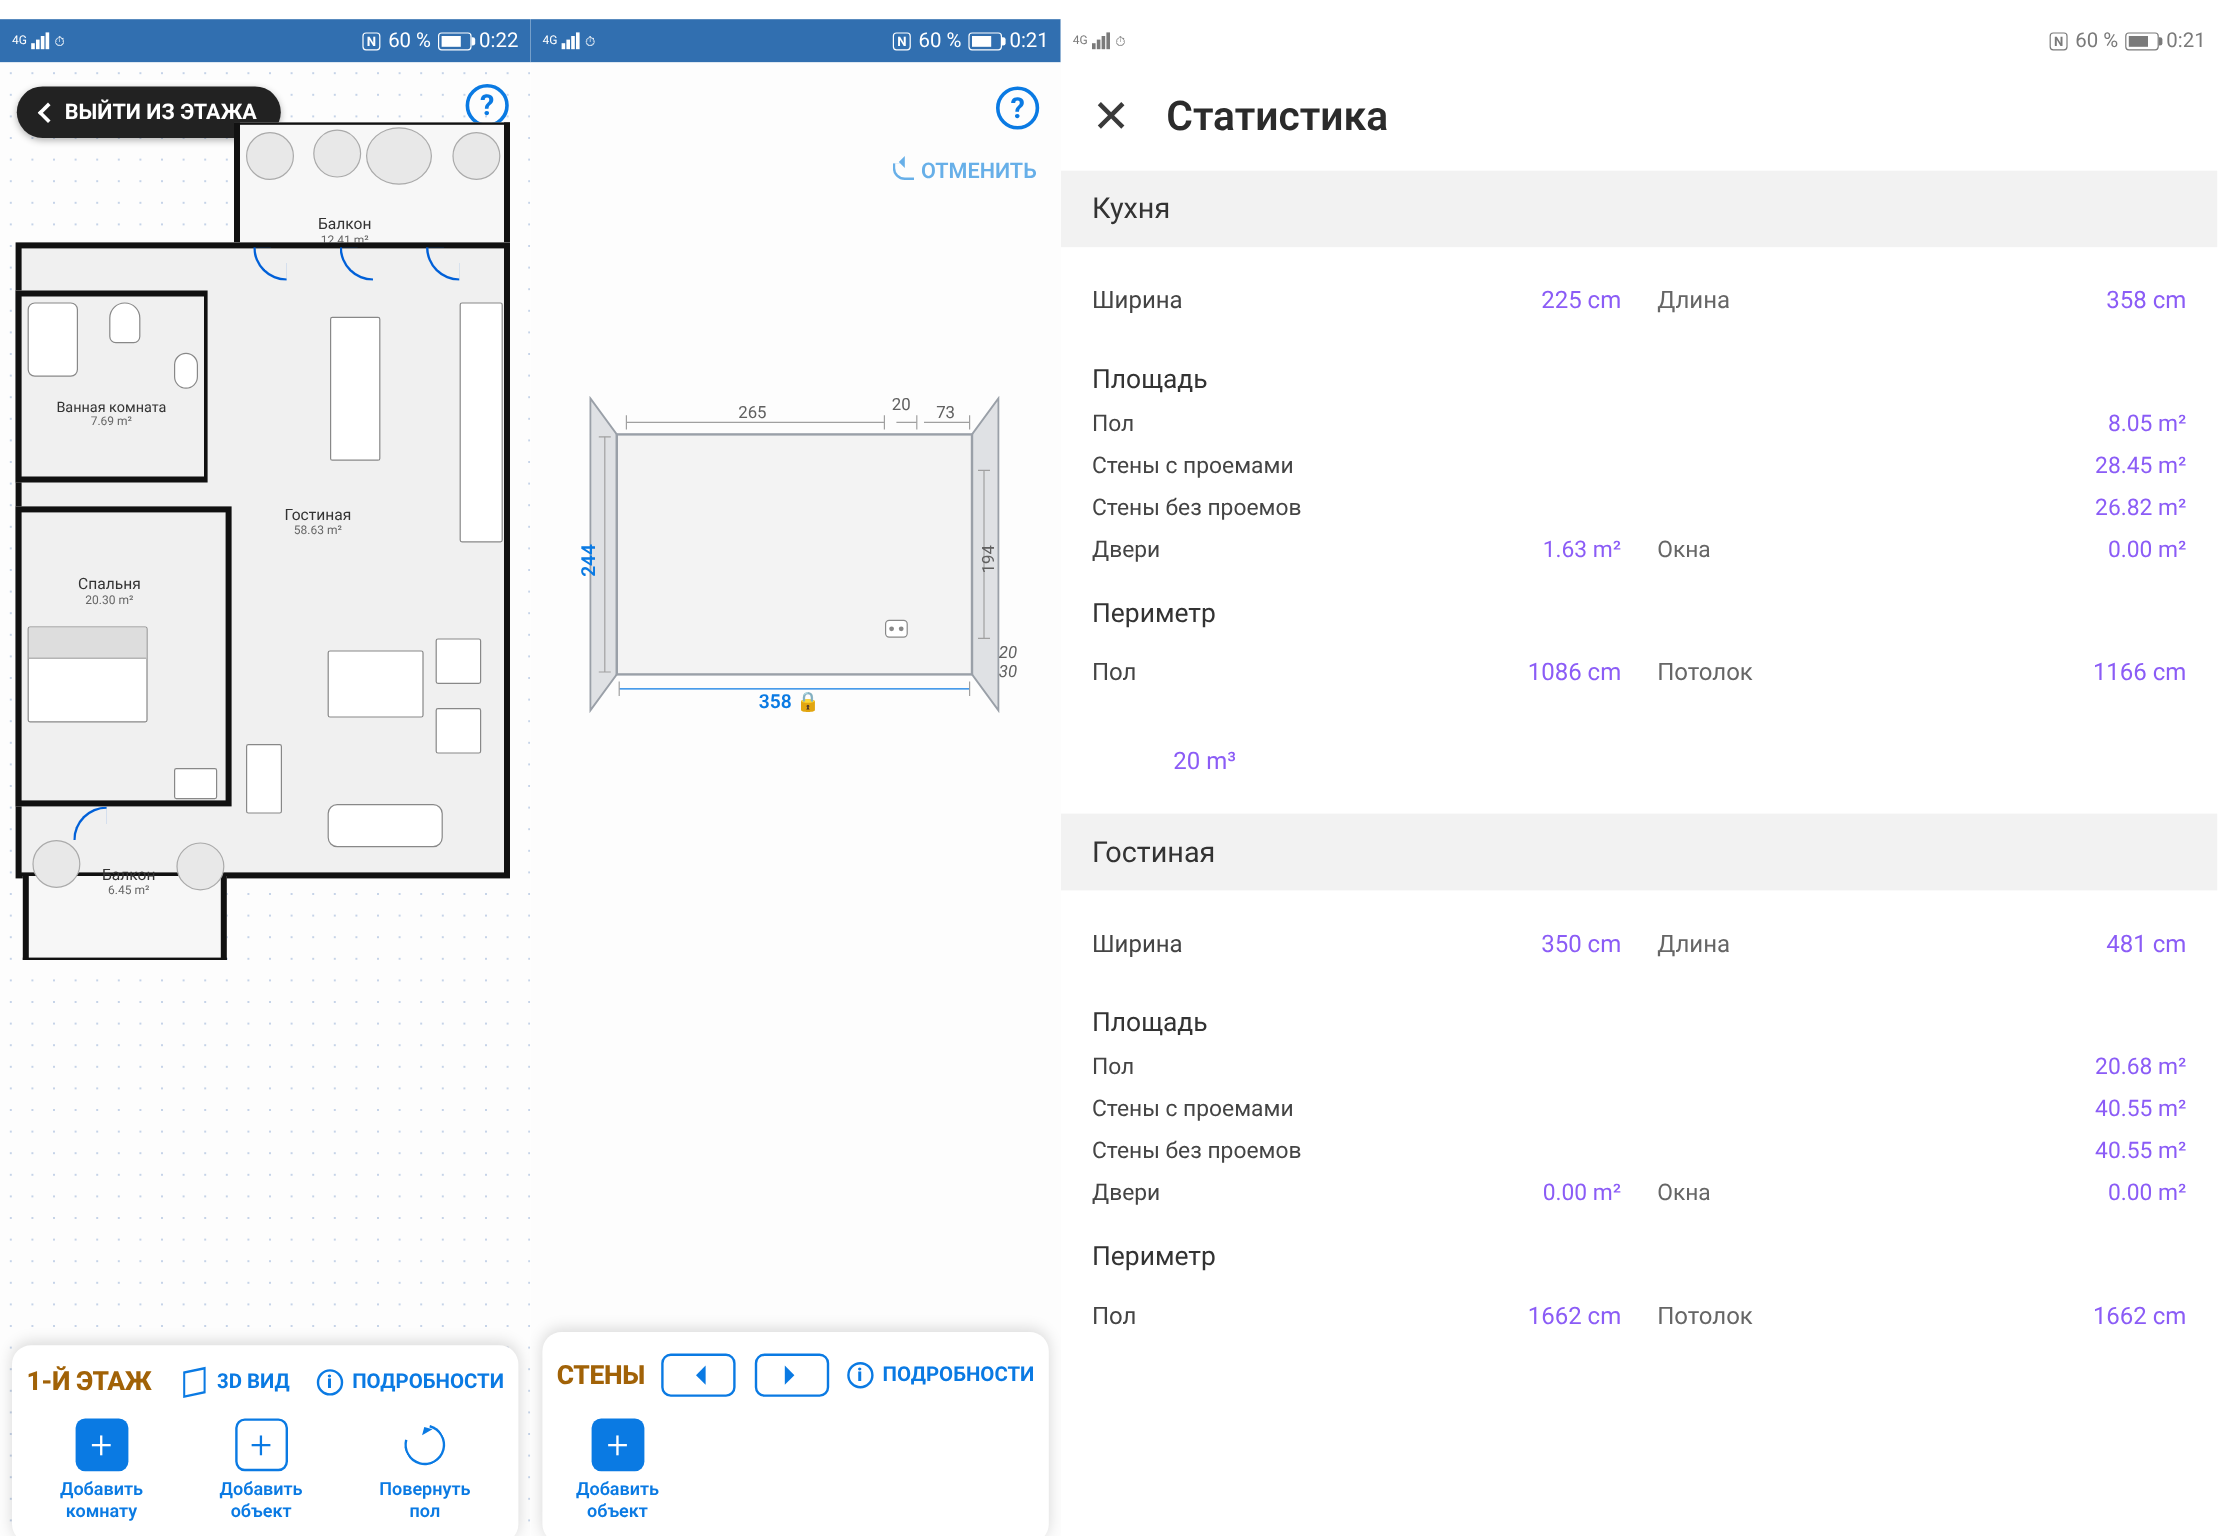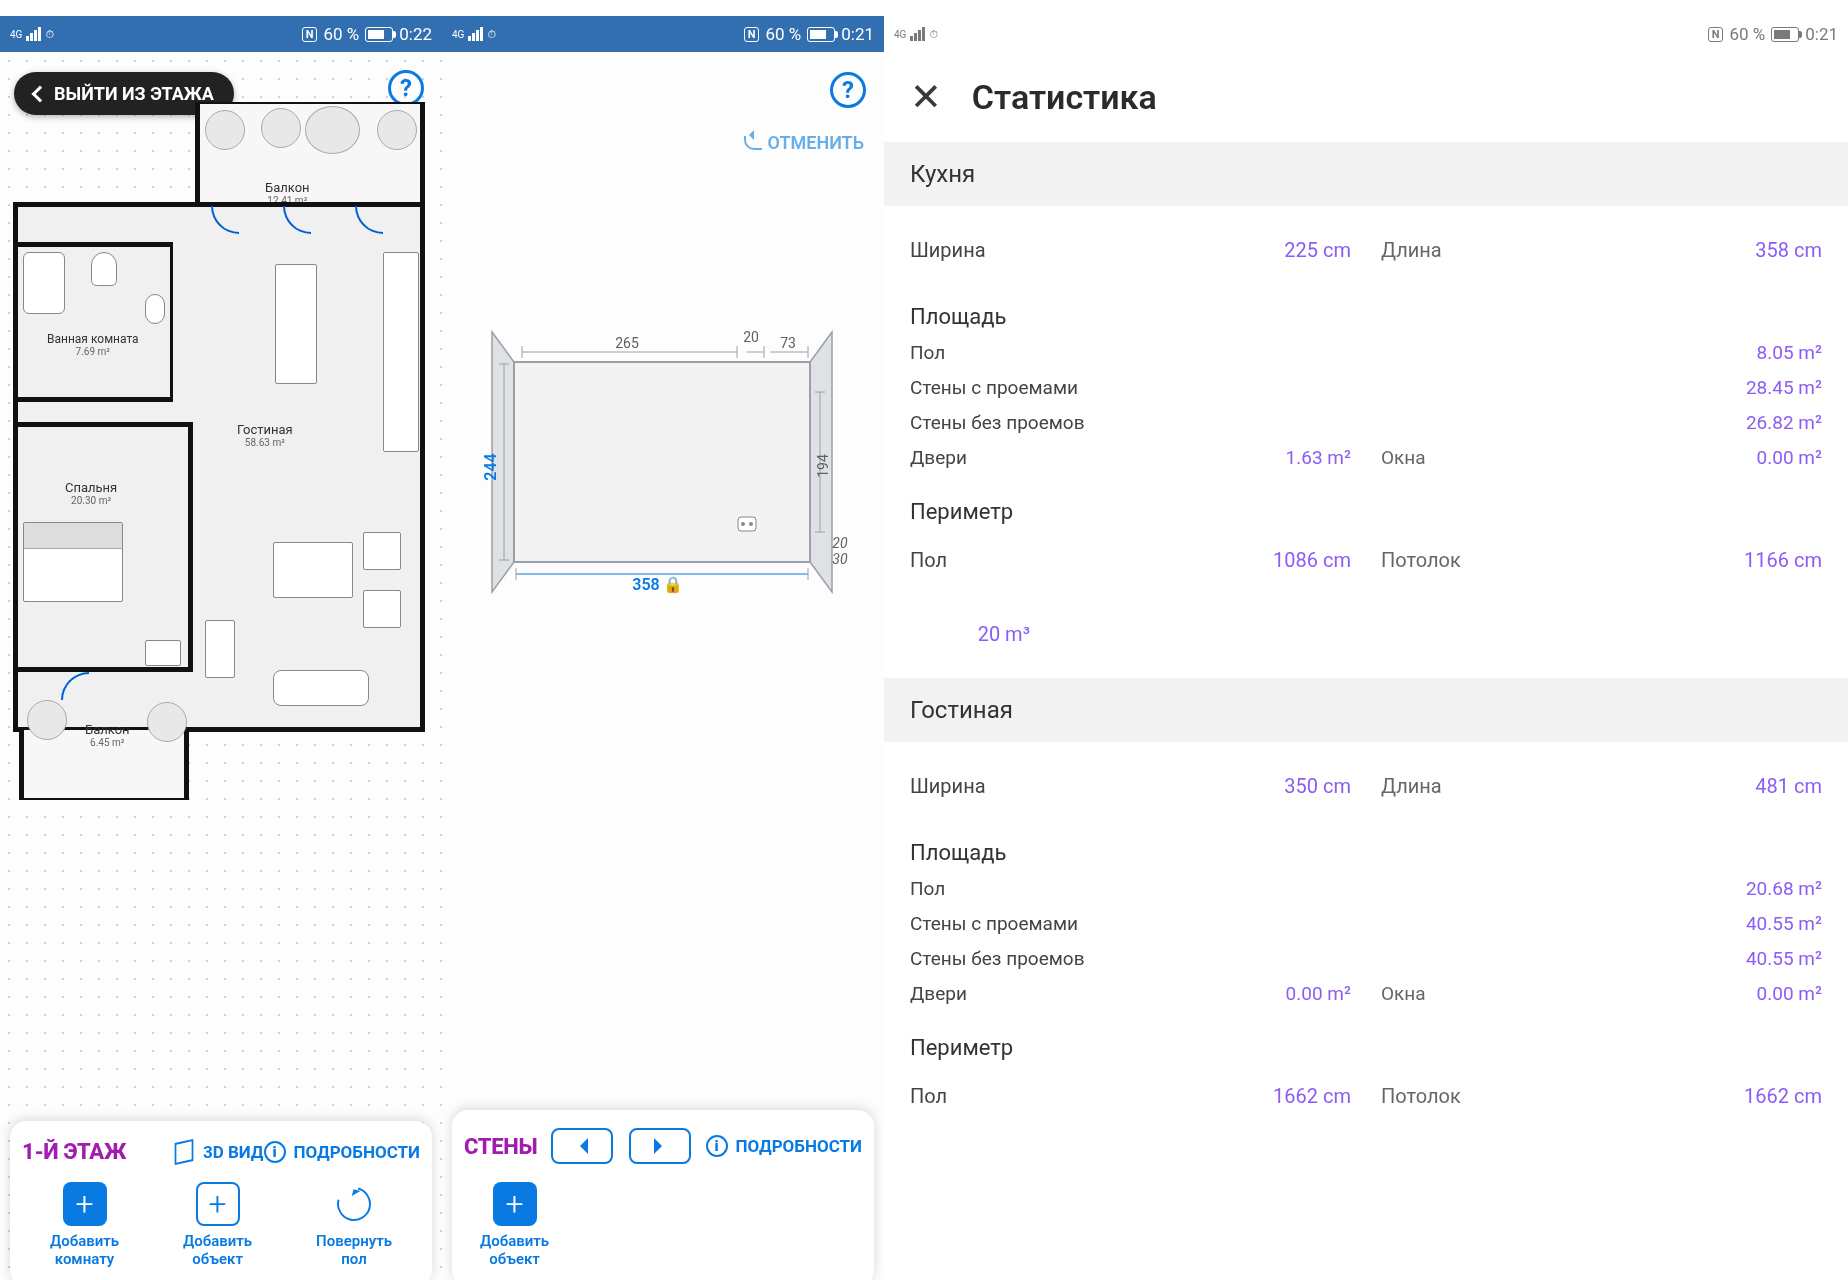--- a/index.html
+++ b/index.html
@@ -33,21 +33,21 @@
 .chev{width:12px;height:12px;border-left:3px solid #fff;border-bottom:3px solid #fff;transform:rotate(45deg)}
 
 .helpbtn{position:absolute;top:62px;right:18px;width:36px;height:36px;border:3px solid #0a7ae3;border-radius:50%;display:flex;align-items:center;justify-content:center;color:#0a7ae3;font-size:24px;font-weight:700}
 
 .undo{position:absolute;top:114px;right:12px;color:#4da2e5;font-size:18px;font-weight:600;display:flex;align-items:center;gap:6px;opacity:.85}
 .undoarrow{width:18px;height:14px;border:2px solid #4da2e5;border-right:none;border-top:none;border-radius:0 0 0 10px;position:relative}
 .undoarrow::before{content:'';position:absolute;left:-2px;top:-6px;border:5px solid transparent;border-right-color:#4da2e5}
 
 .bottomcard{position:absolute;left:10px;right:10px;bottom:10px;background:#fff;border-radius:16px;box-shadow:0 -2px 12px rgba(0,0,0,.15);padding:18px 12px}
 .bc-row1{display:flex;align-items:center;justify-content:space-between;margin-bottom:18px}
-.bc-title{font-size:22px;font-weight:800;color:#a21caf;letter-spacing:-.3px}
+.bc-title{font-size:22px;font-weight:800;color:#a16207;letter-spacing:-.3px}
 .bc-link{display:flex;align-items:center;gap:8px;color:#0a7ae3;font-weight:700;font-size:17px}
 .bc-row2{display:flex;justify-content:space-around;gap:8px}
 .action{display:flex;flex-direction:column;align-items:center;gap:6px;color:#0a7ae3;font-size:15px;font-weight:600;text-align:center;line-height:1.2}
 .sqbtn{width:44px;height:44px;border-radius:8px;display:flex;align-items:center;justify-content:center}
 .sqbtn.fill{background:#0a7ae3;color:#fff}
 .sqbtn.outline{border:2.5px solid #0a7ae3;color:#0a7ae3}
 .plus{font-size:32px;font-weight:300;line-height:1}
 .navpill{width:62px;height:36px;border:2px solid #0a7ae3;border-radius:8px;display:flex;align-items:center;justify-content:center}
 .tri{width:0;height:0;border:8px solid transparent}
 .tri.l{border-right-color:#0a7ae3;margin-left:-4px}
@@ -169,21 +169,21 @@
 
       <div class="doorarc" style="top:104px;left:206px;width:28px;height:28px"></div>
       <div class="doorarc" style="top:104px;left:278px;width:28px;height:28px"></div>
       <div class="doorarc" style="top:104px;left:350px;width:28px;height:28px"></div>
       <div class="doorarc" style="top:570px;left:56px;width:28px;height:28px;transform:scaleY(-1)"></div>
     </div>
 
     <div class="bottomcard">
       <div class="bc-row1">
         <div class="bc-title">1-Й ЭТАЖ</div>
-        <div style="display:flex;">
+        <div style="display:flex;gap:22px">
           <div class="bc-link">
               <span class="cube"></span>
               <span>3D ВИД</span>
             </div>
           <div class="bc-link">
               <span class="info-circle">i</span>
               <span>ПОДРОБНОСТИ</span>
             </div>
         </div>
       </div>

